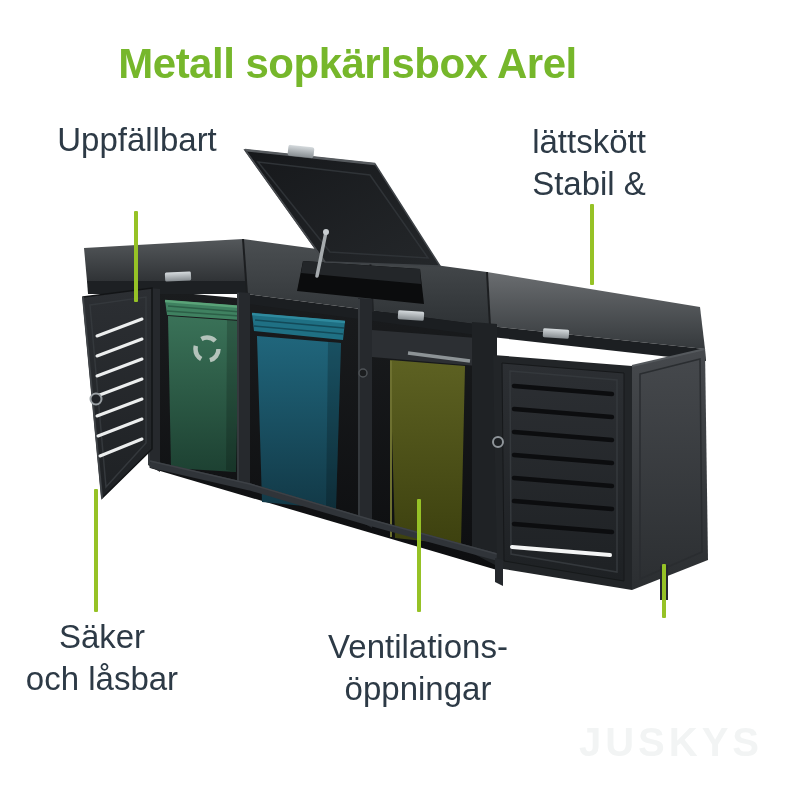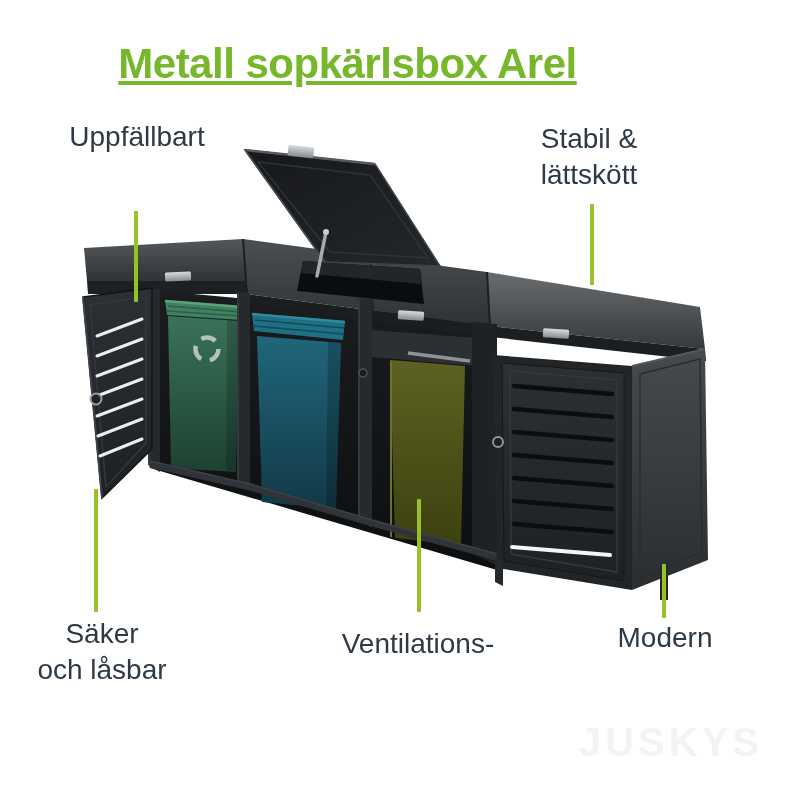--- a/index.html
+++ b/index.html
@@ -9,25 +9,24 @@
     overflow:hidden;
     --title-green:#76b72b;
     --line-green:#96c226;
     --label-text:#2d3a46;
     --watermark-gray:#f2f4f4;
   }
   .title{
     position:absolute;left:0;top:40px;width:695px;text-align:center;
     font-size:42px;font-weight:700;letter-spacing:-0.5px;color:var(--title-green);
     margin:0;
-    text-decoration:underline;
   }
   .callout{
     position:absolute;color:var(--label-text);
-    font-size:28px;line-height:1.28;text-align:center;font-weight:400;
+    font-size:33px;line-height:1.28;text-align:center;font-weight:400;
   }
   .callout span{display:block;}
   .connector{
     position:absolute;width:4px;background:var(--line-green);border-radius:1px;
   }
   #callout-lid{left:27px;top:119px;width:220px;}
   #callout-sturdy{left:479px;top:121px;width:220px;}
   #callout-lockable{left:-8px;top:616px;width:220px;}
   #callout-vent{left:308px;top:626px;width:220px;}
   #callout-design{left:555px;top:620px;width:220px;}
@@ -217,31 +216,31 @@
     </g>
   </g>
 </svg>
 
 <h1 class="title">Metall sopkärlsbox Arel</h1>
 
 <div class="callout" id="callout-lid">
   <span>Uppfällbart</span>
 </div>
 <div class="callout" id="callout-sturdy">
+  <span>lättskött</span>
   <span>Stabil &amp;</span>
-  <span>lättskött</span>
 </div>
 <div class="callout" id="callout-lockable">
   <span>Säker</span>
   <span>och låsbar</span>
 </div>
 <div class="callout" id="callout-vent">
   <span>Ventilations-</span>
+  <span>öppningar</span>
 </div>
 <div class="callout" id="callout-design">
-  <span>Modern</span>
 </div>
 
 <div class="connector" id="line-lid"></div>
 <div class="connector" id="line-sturdy"></div>
 <div class="connector" id="line-lockable"></div>
 <div class="connector" id="line-vent"></div>
 <div class="connector" id="line-design"></div>
 
 </body></html>

